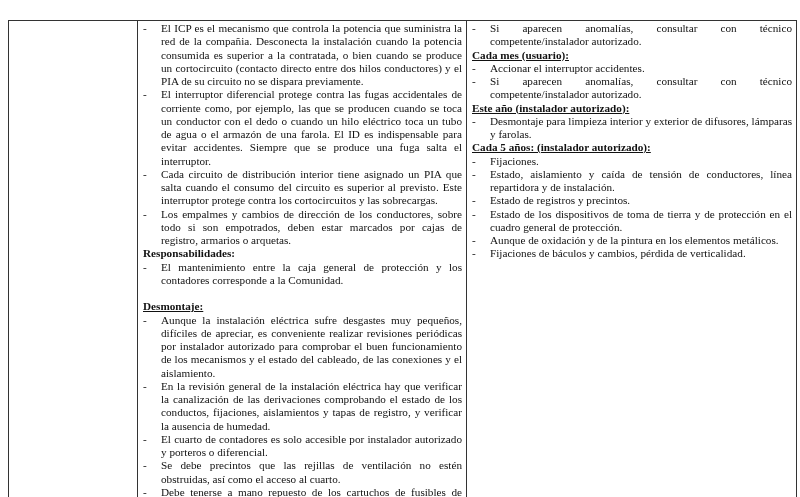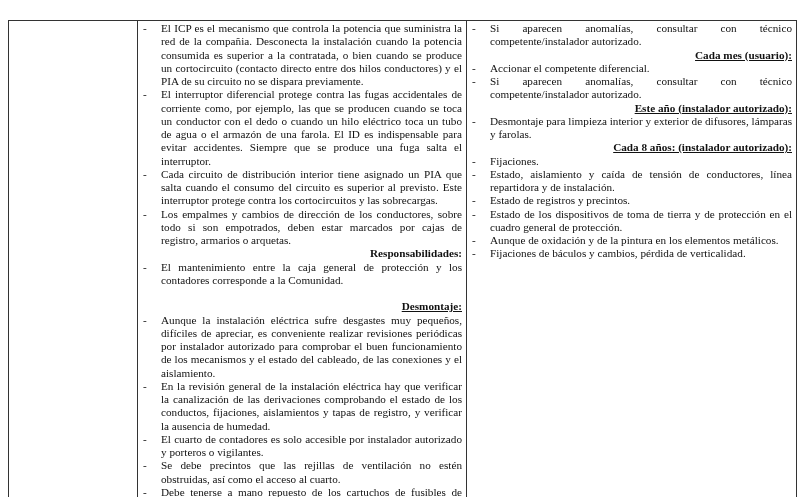--- a/index.html
+++ b/index.html
@@ -7,21 +7,21 @@
          font-family: "Liberation Serif", "DejaVu Serif", serif; color: #111; }
   table.doc { position: absolute; left: 8px; top: 20px; width: 787px; height: 457px;
               border-collapse: collapse; table-layout: fixed; }
   table.doc td { border: 1px solid #333; vertical-align: top; padding: 0; }
   td.c1 { width: 128px; }
   td.c2 { width: 328px; }
   td.c3 { width: 329px; }
   .cell { padding: 1px 4px 0 5px; font-size: 11.2px; line-height: 13.25px; }
   .item { position: relative; padding-left: 18px; text-align: justify; }
   .item .dash { position: absolute; left: 0; top: 0; }
-  .heading { font-weight: bold; text-align: right; }
+  .heading { font-weight: bold; }
   .heading.u { text-decoration: underline; }
   .gap { height: 13.25px; }
 </style>
 </head>
 <body>
 
 <table class="doc">
   <tbody>
       <tr>
     <td class="c1"></td>
@@ -33,35 +33,35 @@
           <div class="item"><span class="dash">-</span><span>El interruptor diferencial protege contra las fugas accidentales de corriente como, por ejemplo, las que se producen cuando se toca un conductor con el dedo o cuando un hilo eléctrico toca un tubo de agua o el armazón de una farola. El ID es indispensable para evitar accidentes. Siempre que se produce una fuga salta el interruptor.</span></div>
           <div class="item"><span class="dash">-</span><span>Cada circuito de distribución interior tiene asignado un PIA que salta cuando el consumo del circuito es superior al previsto. Este interruptor protege contra los cortocircuitos y las sobrecargas.</span></div>
           <div class="item"><span class="dash">-</span><span>Los empalmes y cambios de dirección de los conductores, sobre todo si son empotrados, deben estar marcados por cajas de registro, armarios o arquetas.</span></div>
         </div>
         <div class="heading">Responsabilidades:</div>
         <div class="item"><span class="dash">-</span><span>El mantenimiento entre la caja general de protección y los contadores corresponde a la Comunidad.</span></div>
         <div class="gap"></div>
         <div class="heading u">Desmontaje:</div>
         <div class="item"><span class="dash">-</span><span>Aunque la instalación eléctrica sufre desgastes muy pequeños, difíciles de apreciar, es conveniente realizar revisiones periódicas por instalador autorizado para comprobar el buen funcionamiento de los mecanismos y el estado del cableado, de las conexiones y el aislamiento.</span></div>
         <div class="item"><span class="dash">-</span><span>En la revisión general de la instalación eléctrica hay que verificar la canalización de las derivaciones comprobando el estado de los conductos, fijaciones, aislamientos y tapas de registro, y verificar la ausencia de humedad.</span></div>
-        <div class="item"><span class="dash">-</span><span>El cuarto de contadores es solo accesible por instalador autorizado y porteros o vigilantes.</span></div>
+        <div class="item"><span class="dash">-</span><span>El cuarto de contadores es solo accesible por instalador autorizado y porteros o diferencial.</span></div>
         <div class="item"><span class="dash">-</span><span>Se debe precintos que las rejillas de ventilación no estén obstruidas, así como el acceso al cuarto.</span></div>
         <div class="item"><span class="dash">-</span><span>Debe tenerse a mano repuesto de los cartuchos de fusibles de protección.</span></div>
       </div>
     </td>
 
     <td class="c3">
       <div class="cell">
         <div class="item"><span class="dash">-</span><span>Si aparecen anomalías, consultar con técnico competente/instalador autorizado.</span></div>
         <div class="heading u">Cada mes (usuario):</div>
-        <div class="item"><span class="dash">-</span><span>Accionar el competente diferencial.</span></div>
+        <div class="item"><span class="dash">-</span><span>Accionar el interruptor accidentes.</span></div>
         <div class="item"><span class="dash">-</span><span>Si aparecen anomalías, consultar con técnico competente/instalador autorizado.</span></div>
         <div class="heading u">Este año (instalador autorizado):</div>
         <div class="item"><span class="dash">-</span><span>Desmontaje para limpieza interior y exterior de difusores, lámparas y farolas.</span></div>
-        <div class="heading u">Cada 8 años: (instalador autorizado):</div>
+        <div class="heading u">Cada 5 años: (instalador autorizado):</div>
         <div class="item"><span class="dash">-</span><span>Fijaciones.</span></div>
         <div class="item"><span class="dash">-</span><span>Estado, aislamiento y caída de tensión de conductores, línea repartidora y de instalación.</span></div>
         <div class="item"><span class="dash">-</span><span>Estado de registros y precintos.</span></div>
         <div class="item"><span class="dash">-</span><span>Estado de los dispositivos de toma de tierra y de protección en el cuadro general de protección.</span></div>
         <div class="item"><span class="dash">-</span><span>Aunque de oxidación y de la pintura en los elementos metálicos.</span></div>
         <div class="item"><span class="dash">-</span><span>Fijaciones de báculos y cambios, pérdida de verticalidad.</span></div>
       </div>
     </td>
   </tr>
 </tbody>

